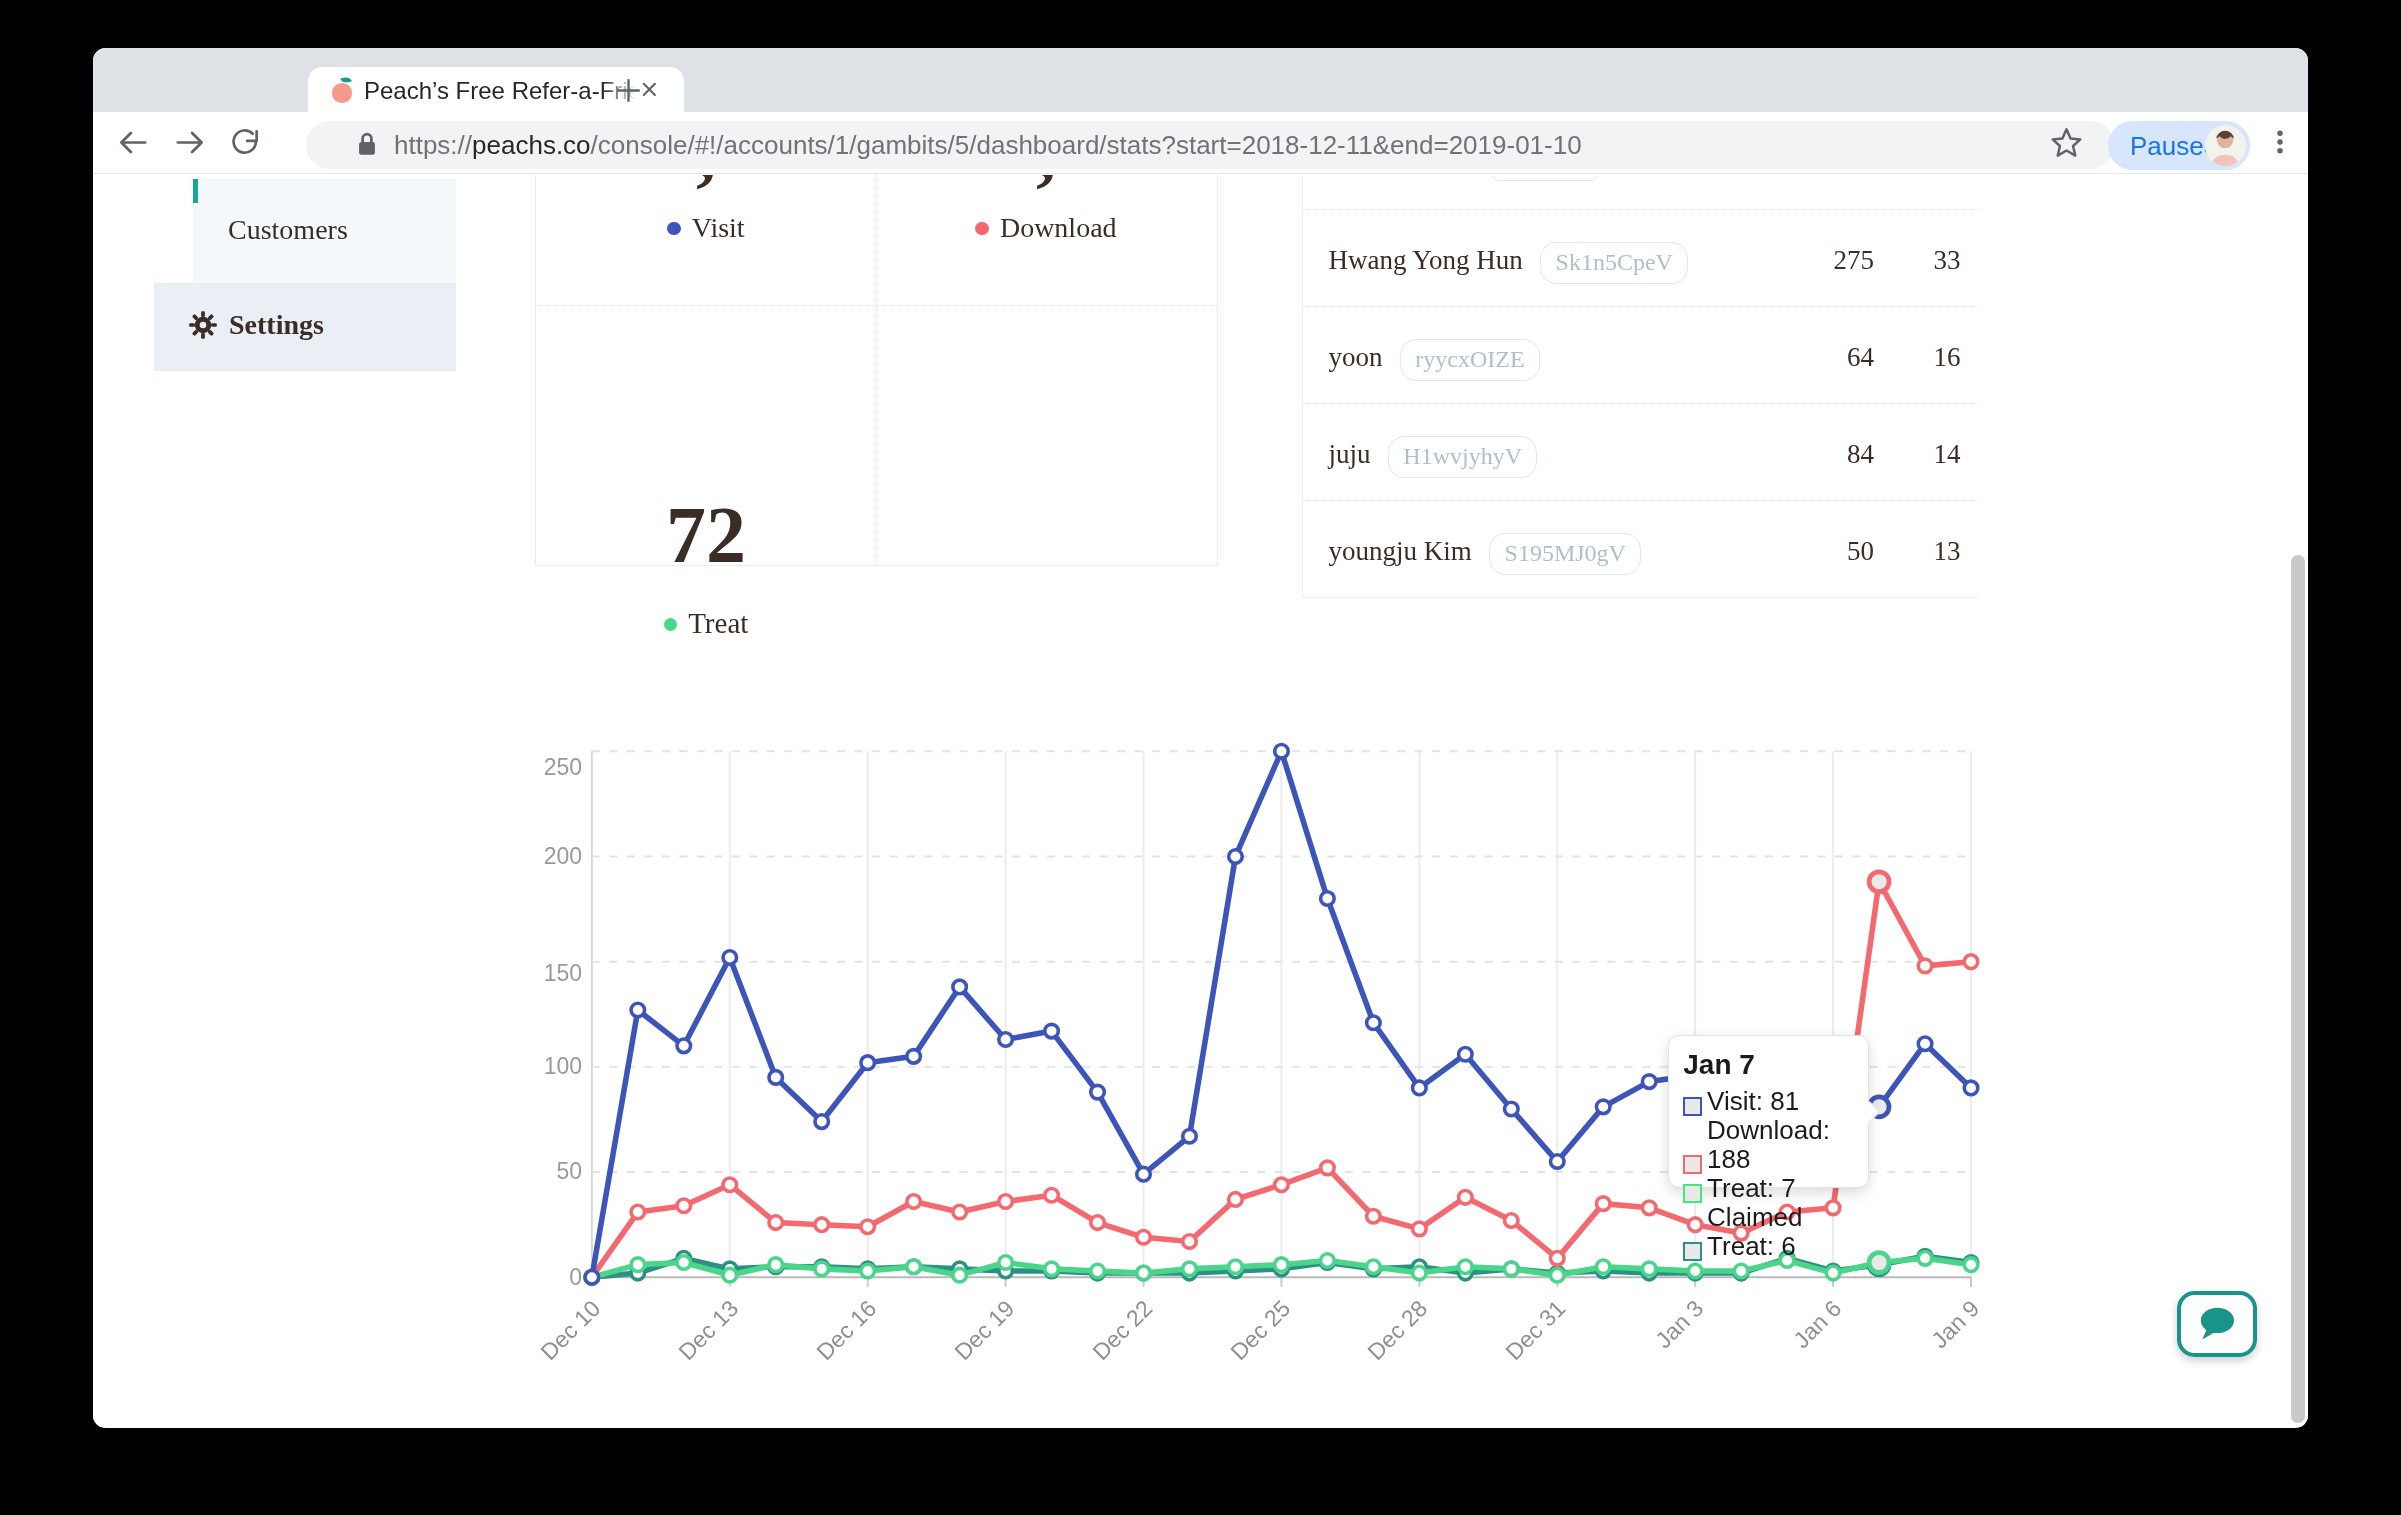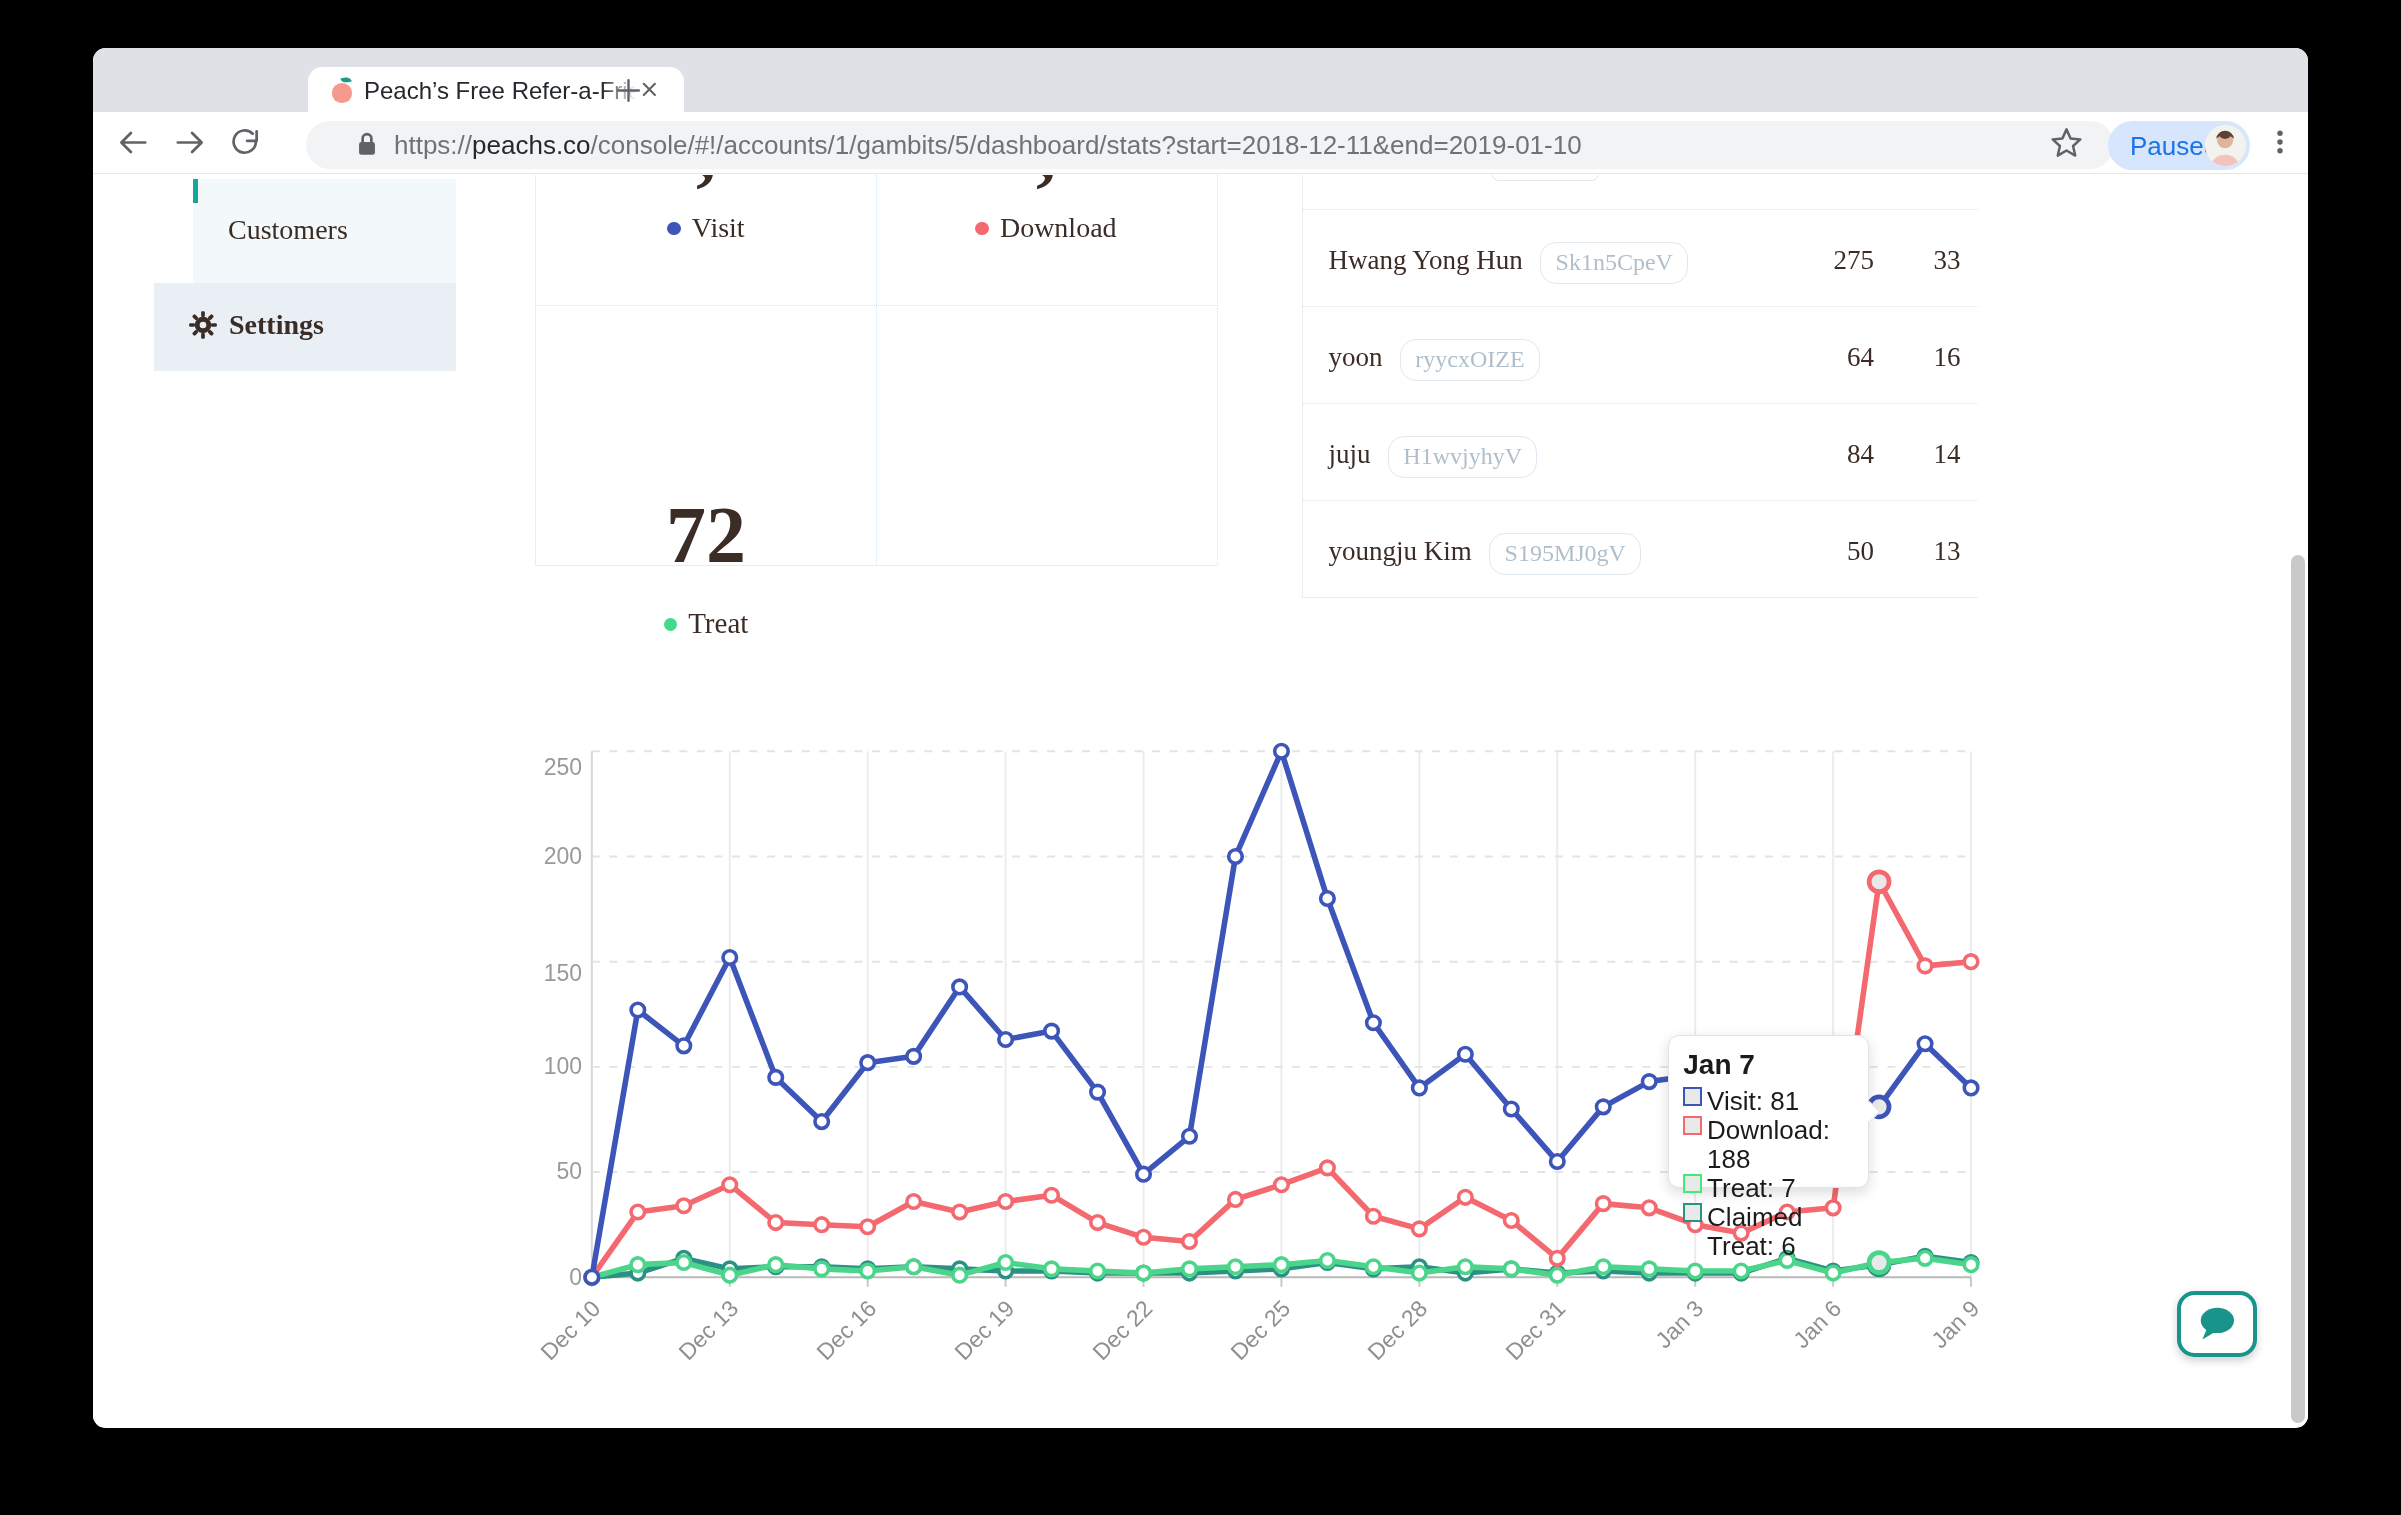--- a/index.html
+++ b/index.html
@@ -58,21 +58,21 @@
   .tpill{display:inline-block;margin-left:17.5px;padding:6.4px 14.3px;border:1.6px solid #dfe8ef;border-radius:16px;font-size:24px;color:#aebfcb;vertical-align:-1.6px;}
   .tnum1{position:absolute;right:104px;top:35px;font-size:27px;}
   .tnum2{position:absolute;right:17.5px;top:35px;font-size:27px;margin-left:33px;}
   
   .chart-wrap{position:absolute;left:432px;top:557px;width:1512px;height:629px;}
   .ylab{position:absolute;width:57px;text-align:right;font-family:"Liberation Sans",sans-serif;font-size:23px;color:#97999c;}
   .xlab{position:absolute;font-family:"Liberation Sans",sans-serif;font-size:23px;color:#8d8f92;transform:rotate(-45deg) translateX(-100%);transform-origin:top left;white-space:nowrap;}
   .tooltip{position:absolute;left:1575px;top:860px;width:201px;height:153px;background:#fff;border:1.6px solid #e3e3e3;border-radius:11px;box-shadow:0 4.8px 14.3px rgba(0,0,0,.14);font-family:"Liberation Sans",sans-serif;color:#1b1b1b;padding:12.7px 14.3px;z-index:5;}
   .tooltip::after{content:'';position:absolute;right:-8.8px;top:50%;width:14.3px;height:14.3px;background:#fff;border-right:1.6px solid #e3e3e3;border-top:1.6px solid #e3e3e3;transform:translateY(-50%) rotate(45deg);}
   .tt-title{font-size:28px;font-weight:bold;margin-bottom:6.4px;}
-  .tt-row{font-size:26px;line-height:29px;display:flex;align-items:flex-start;}
+  .tt-row{font-size:26px;line-height:29px;display:flex;align-items:flex-end;}
   .tt-swatch{display:inline-block;width:19px;height:19px;background:#e9e9e9;border:2.4px solid #000;margin-right:4.8px;flex:none;}
   
   .chat-btn{position:absolute;left:2084px;top:1116px;width:80px;height:66px;background:#fff;border:4px solid #19948a;border-radius:17.5px;box-shadow:0 3.2px 8px rgba(0,0,0,.18);}
   .scrollthumb{position:absolute;left:2198px;top:380px;width:13.5px;height:868px;background:#c9c9c9;border-radius:7.2px;}
 </style>
 </head>
 <body>
 
 <div class="window">
 

